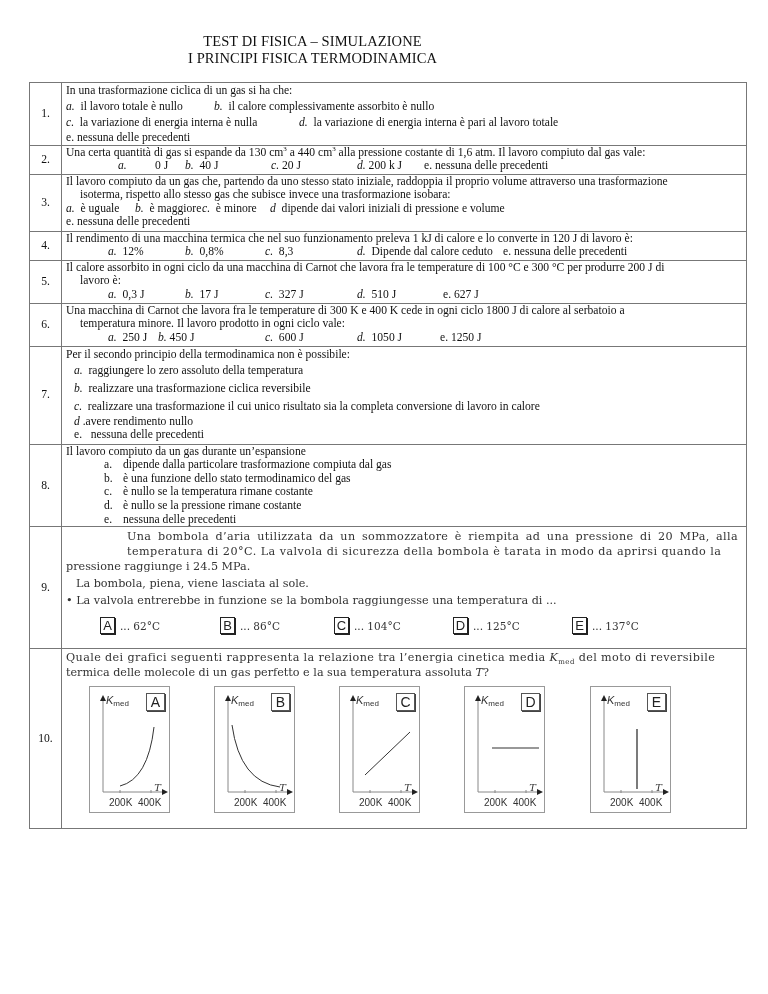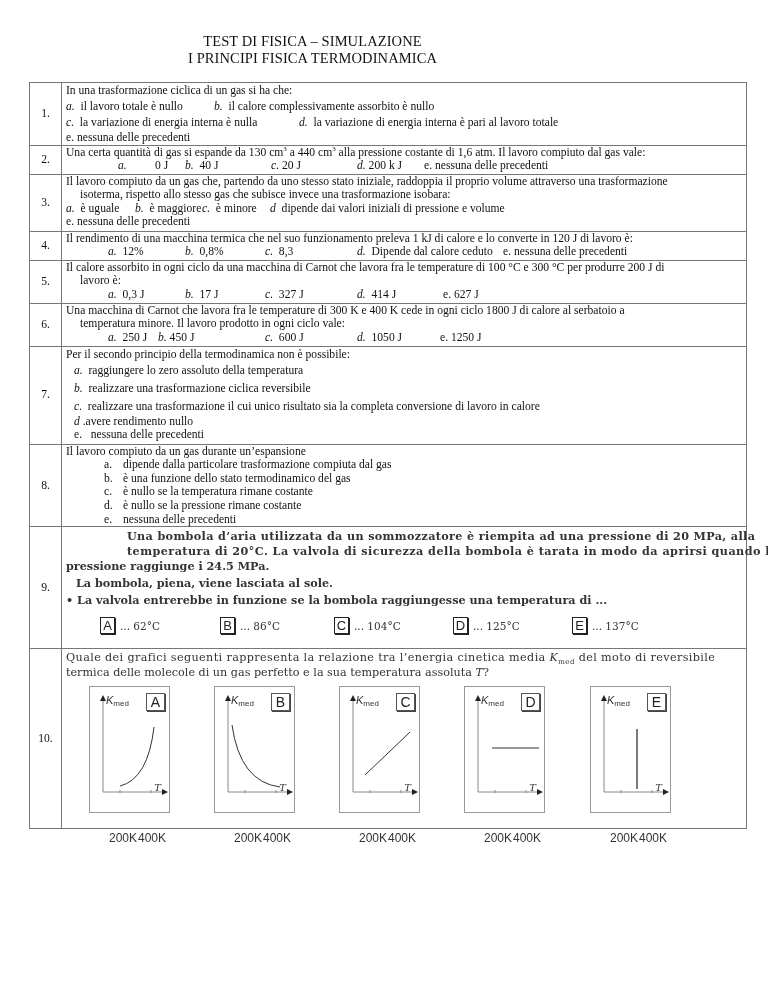--- a/index.html
+++ b/index.html
@@ -13,33 +13,33 @@
   td.num { width:31px; text-align:center; vertical-align:middle !important; font-size:12px; }
   td.body { padding-left:4px !important; }
   .line { white-space:nowrap; overflow:visible; position:relative; height:13.6px; }
   .tall { height:16px; line-height:16px; }
   .ind { padding-left:14px; }
   i.l { font-style:italic; }
   .opt { display:inline-block; }
   .sup { font-size:7px; vertical-align:super; line-height:0; }
   
   .tex { font-family:"DejaVu Serif", serif; color:#333; font-size:11.2px; }
-  .q9 .tex { line-height:15px;font-weight:bold; }
+  .q9 .tex { line-height:15px; }
   .q9box { display:inline-block; border:1px solid #222; box-shadow:1px 1px 0 #222; font-family:"Liberation Sans", sans-serif;
            font-size:13px; width:13px; height:15px; line-height:15px; text-align:center; margin-right:5px; color:#222; }
   .q9opt { display:inline-block; font-family:"DejaVu Serif", serif; font-size:10.5px; color:#333; }
   .graphs { position:relative; height:142px; margin-left:23px; }
   .graph { position:absolute; top:0; width:79px; height:125px; border:1px solid #999; background:#fff; }
   .graph svg { position:absolute; left:0; top:0; }
   .gtag { position:absolute; top:6px; right:4px; width:17px; height:16px; border:1px solid #555; box-shadow:1px 1px 0 #444;
           font-family:"Liberation Sans", sans-serif; font-size:14px; line-height:16px; text-align:center; color:#222; background:#fff; }
   .ylab { position:absolute; left:16px; top:7px; font-family:Liberation Sans, sans-serif; font-style:italic; font-size:11px; color:#333; }
   .ylab sub { font-style:normal; font-size:8px; vertical-align:-2px; }
   .xlab { position:absolute; right:8px; top:94px; font-family:"DejaVu Serif", serif; font-style:italic; font-size:10px; color:#333; }
-  .tick { position:absolute; top:109px; font-family:"Liberation Sans", sans-serif; font-size:12px; color:#333;margin-top:36px; }
+  .tick { position:absolute; top:109px; font-family:"Liberation Sans", sans-serif; font-size:10px; color:#333; }
 </style>
 </head>
 <body>
 
 <div class="title" id="title1">TEST DI FISICA – SIMULAZIONE</div>
 <div class="title" id="title2">I PRINCIPI FISICA TERMODINAMICA</div>
 
 <table class="q">
 
   <tbody>
@@ -109,21 +109,21 @@
 
   <tr style="height:43px">
     <td class="num">5.</td>
     <td class="body">
       <div class="line">Il calore assorbito in ogni ciclo da una macchina di Carnot che lavora fra le temperature di 100 °C e 300 °C per produrre 200 J di</div>
       <div class="line ind">lavoro è:</div>
       <div class="line">
         <span class="opt" style="position:absolute;left:42px"><i class="l">a.</i>&nbsp; <span>0,3 J</span></span>
         <span class="opt" style="position:absolute;left:119px"><i class="l">b.</i>&nbsp; <span>17 J</span></span>
         <span class="opt" style="position:absolute;left:199px"><i class="l">c.</i>&nbsp; <span>327 J</span></span>
-        <span class="opt" style="position:absolute;left:291px"><i class="l">d.</i>&nbsp; <span>414 J</span></span>
+        <span class="opt" style="position:absolute;left:291px"><i class="l">d.</i>&nbsp; <span>510 J</span></span>
         <span class="opt" style="position:absolute;left:377px"><span>e.</span> <span>627 J</span></span>
       </div>
     </td>
   </tr>
 
   <tr style="height:43px">
     <td class="num">6.</td>
     <td class="body">
       <div class="line">Una macchina di Carnot che lavora fra le temperature di 300 K e 400 K cede in ogni ciclo 1800 J di calore al serbatoio a</div>
       <div class="line ind">temperatura minore. Il lavoro prodotto in ogni ciclo vale:</div>

